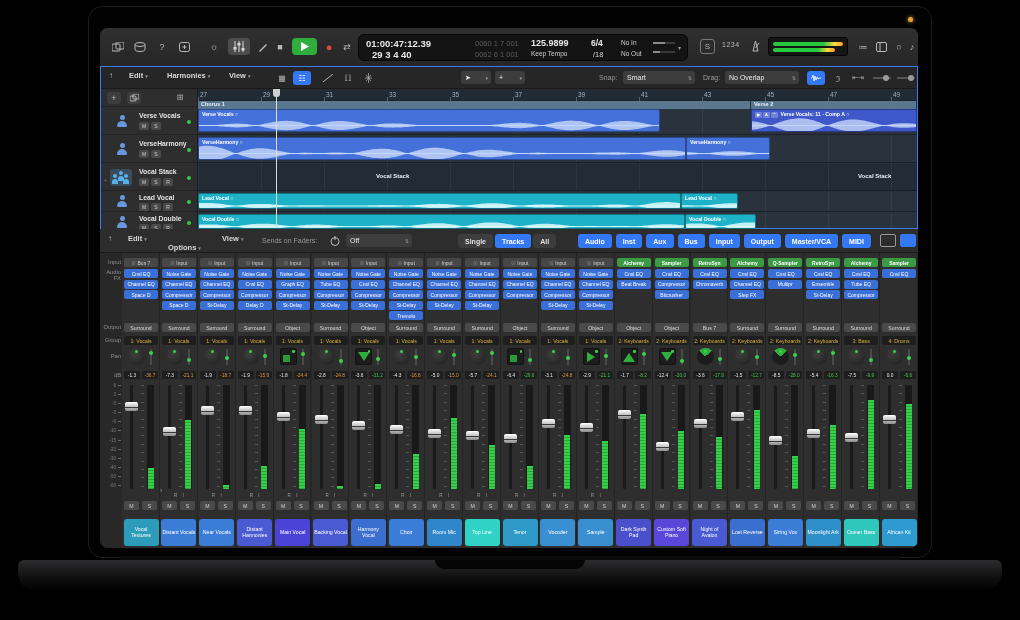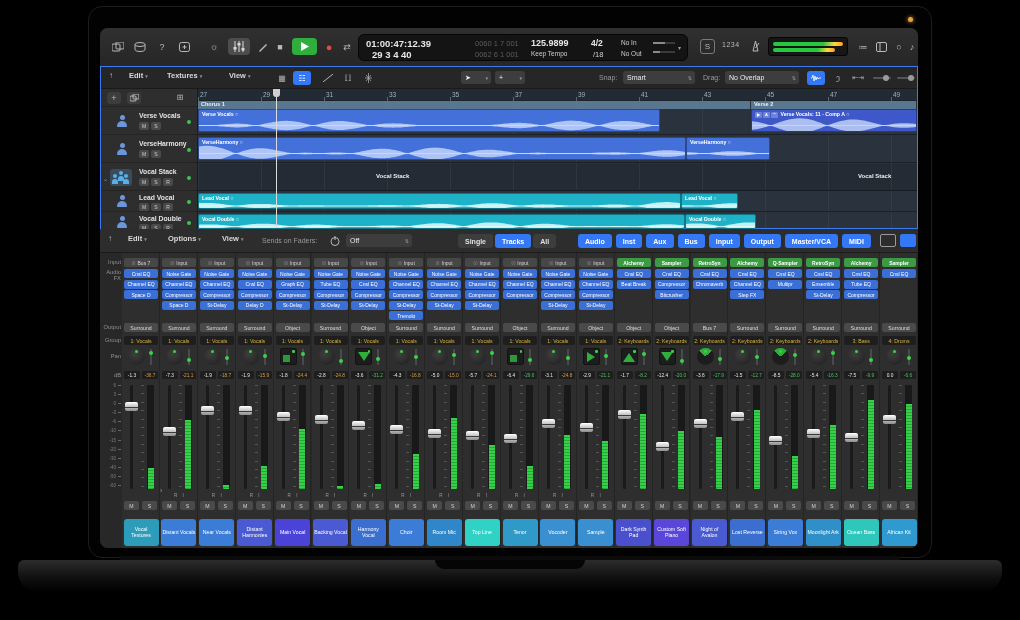--- a/index.html
+++ b/index.html
@@ -151,21 +151,21 @@
       <div class="abs cicn" style="left:221px;top:11px;width:16px;height:16px;font-size:11px;color:#e04b3c">●</div>
       <div class="abs cicn" style="left:239px;top:11px;width:16px;height:16px;font-size:9px">⇄</div>
 
       <div class="abs lcd" style="left:258px;top:6px;width:330px;height:27px">
         <div class="abs" style="left:7px;top:3px;font-size:9.5px;font-weight:bold">01:00:47:12.39</div>
         <div class="abs" style="left:13px;top:14px;font-size:9.5px;font-weight:bold">29 3 4  40</div>
         <div class="abs dim" style="left:116px;top:4px;font-size:7.5px">0060 1 7 001</div>
         <div class="abs dim" style="left:116px;top:15px;font-size:7.5px">0062 6 1 001</div>
         <div class="abs" style="left:172px;top:3px;font-size:9px;font-weight:bold">125.9899</div>
         <div class="abs lbl" style="left:172px;top:15px;font-size:6.5px;color:#cfcfcf">Keep Tempo</div>
-        <div class="abs" style="left:232px;top:3px;font-size:8.5px;font-weight:bold">4/2</div>
+        <div class="abs" style="left:232px;top:3px;font-size:8.5px;font-weight:bold">6/4</div>
         <div class="abs" style="left:234px;top:15px;font-size:7.5px;color:#cfcfcf">/18</div>
         <div class="abs lbl" style="left:262px;top:4px;font-size:6.5px;color:#cfcfcf">No In</div>
         <div class="abs lbl" style="left:262px;top:15px;font-size:6.5px;color:#cfcfcf">No Out</div>
         <div class="abs" style="left:294px;top:7px;width:22px;height:2px;background:#3a3a3a">
             <div style="width:55%;height:2px;background:#8a8a8a"></div>
           </div>
         <div class="abs" style="left:294px;top:16px;width:22px;height:2px;background:#3a3a3a">
             <div style="width:30%;height:2px;background:#8a8a8a"></div>
           </div>
         <div class="abs" style="left:319px;top:9px;color:#9a9a9a;font-size:6px">▾</div>
@@ -195,21 +195,21 @@
     </div>
 
     <div class="abs" id="tracks">
       <div class="abs" id="ttoolbar">
         <div class="abs cicn" style="left:8px;top:5px;font-size:8px">↑</div>
         <div class="abs menu" style="left:28px;top:4px">
             <span>Edit</span>
             <span class="car">▾</span>
           </div>
         <div class="abs menu" style="left:66px;top:4px">
-            <span>Textures</span>
+            <span>Harmonies</span>
             <span class="car">▾</span>
           </div>
         <div class="abs menu" style="left:128px;top:4px">
             <span>View</span>
             <span class="car">▾</span>
           </div>
         <div class="abs ticn" style="left:172px;top:4px;font-size:8px">▦</div>
         <div class="abs ticn blue" style="left:192px;top:4px;font-size:8px">☷</div>
         <div class="abs ticn" style="left:218px;top:4px">
           <svg width="10" height="8">
@@ -519,21 +519,21 @@
       <div class="abs" id="playhead" style="left:175px;top:22px;height:139px"></div>
     </div>
 
     <div class="abs" id="mixer">
       <div class="abs" id="mbar">
         <div class="abs cicn" style="left:8px;top:6px;font-size:8px">↑</div>
         <div class="abs menu" style="left:28px;top:5px">
             <span>Edit</span>
             <span class="car">▾</span>
           </div>
-        <div class="abs menu" style="left:68px;top:5px">
+        <div class="abs menu" style="left:68px;top:14px">
             <span>Options</span>
             <span class="car">▾</span>
           </div>
         <div class="abs menu" style="left:122px;top:5px">
             <span>View</span>
             <span class="car">▾</span>
           </div>
         <div class="abs poplab" style="left:162px;top:8px">Sends on Faders:</div>
         <div class="abs cicn" style="left:228px;top:5px;width:14px;height:14px">
           <svg width="10" height="10">

